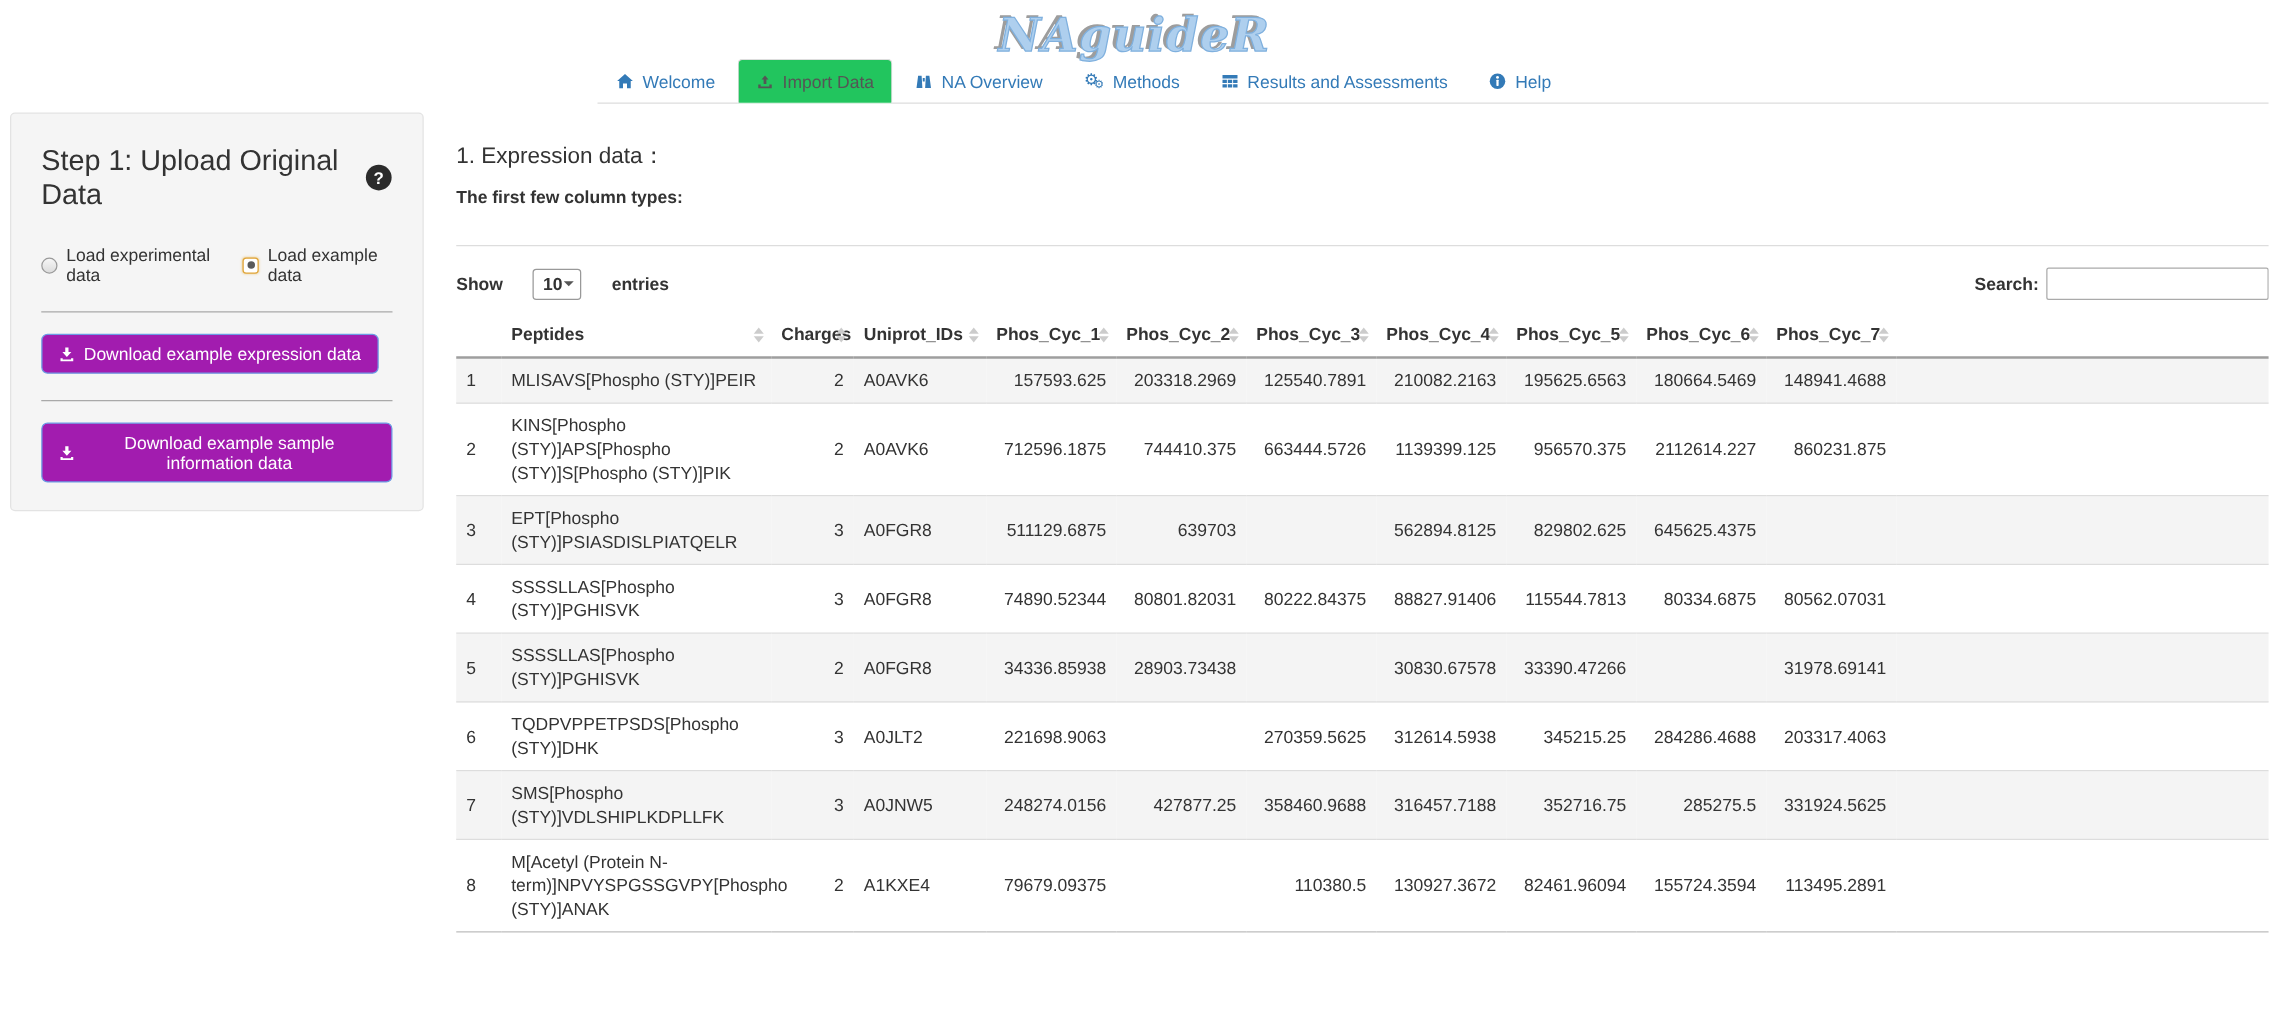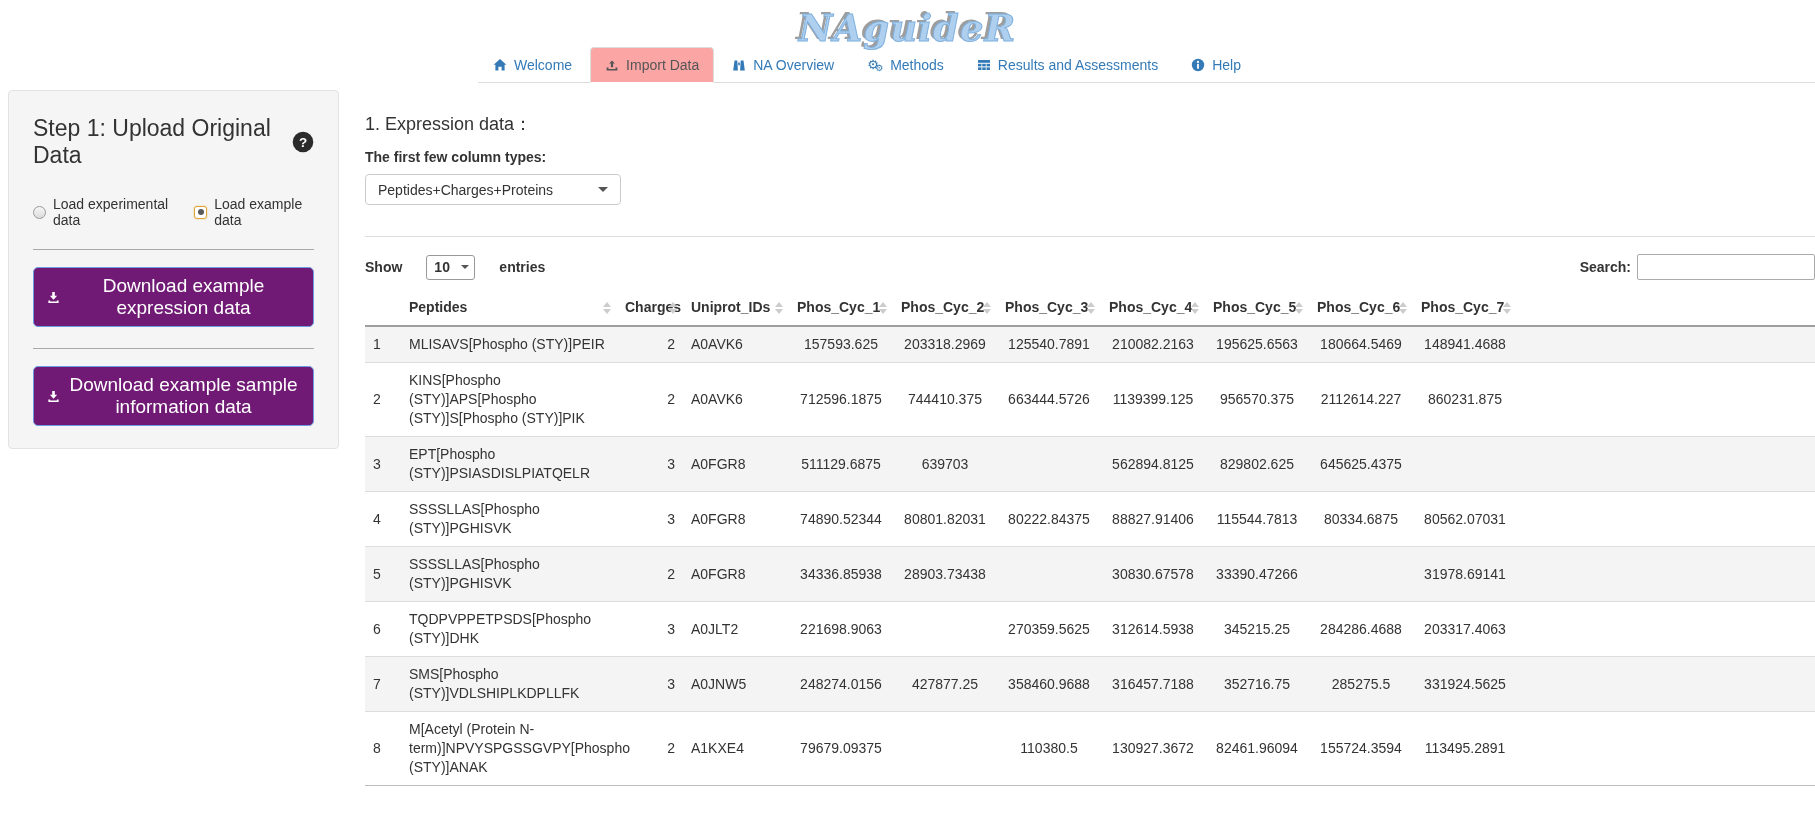--- a/index.html
+++ b/index.html
@@ -11,21 +11,21 @@
   .logo { display:inline-block; font-family:"DejaVu Serif",serif; font-style:italic; font-weight:bold;
     font-size:37px; letter-spacing:1px; color:#aecfee;
     text-shadow:-3px -2px 0 #9d9d9d; -webkit-text-stroke:1px #7fb0de; }
 
   
   .nav-tabs { display:flex; align-items:flex-end; margin-left:478px; border-bottom:1px solid #ddd;
     height:39px; width:1337px; }
   .nav-tabs .tab { display:flex; align-items:center; gap:7px; padding:9px 14px; margin-right:3px;
     color:#337ab7; text-decoration:none; font-size:14px; border:1px solid transparent;
     border-radius:4px 4px 0 0; margin-bottom:-1px; cursor:pointer; white-space:nowrap; }
-  .nav-tabs .tab.active { background:#fca5a5; color:#555; border-color:#ddd #ddd #fff; }
+  .nav-tabs .tab.active { background:#22c55e; color:#555; border-color:#ddd #ddd #fff; }
   .nav-tabs .tab svg { flex:0 0 auto; }
   .gear-stack { position:relative; width:16px; height:15px; display:inline-block; }
   .gear-stack .gear { position:absolute; font-family:"DejaVu Sans",sans-serif; line-height:1; font-style:normal; }
   .gear-stack .g1 { font-size:13px; left:0; top:0; }
   .gear-stack .g2 { font-size:9px; left:8px; top:6px; }
 
   
   .content { display:flex; align-items:flex-start; margin-top:7px; }
 
   
@@ -35,58 +35,58 @@
   .qmark { width:22px; height:22px; flex:0 0 auto; cursor:pointer; }
   .radio-row { display:flex; align-items:center; gap:18px; margin-top:27px; }
   .radio-opt { display:flex; align-items:center; gap:7px; cursor:pointer; }
   .radio-ctl { width:13px; height:13px; border-radius:50%; border:1px solid #9a9a9a;
     background:linear-gradient(#f6f6f6,#dcdcdc); flex:0 0 auto; }
   .radio-ctl.checked { border-radius:3px; border:1px solid #dfa438; background:#fff;
     box-shadow:0 0 2px #eccb8a; position:relative; }
   .radio-ctl.checked::after { content:""; position:absolute; left:2.5px; top:2.5px; width:6px; height:6px;
     border-radius:50%; background:#5a5a5a; }
   .well hr { border:none; border-top:1px solid #a9a9a9; margin:21px 0 17px 0; }
-  .btn-dl { display:inline-flex; align-items:center; gap:7px; background:#701a75; color:#fff;
-    border:1px solid #6c9be4; border-radius:5px; padding:7px 13px; font-size:19px; cursor:pointer; }
+  .btn-dl { display:inline-flex; align-items:center; gap:7px; background:#a21caf; color:#fff;
+    border:1px solid #6c9be4; border-radius:5px; padding:7px 13px; font-size:14px; cursor:pointer; }
   .btn-dl svg { flex:0 0 auto; }
 
   
   .main { margin-left:26px; width:1450px; }
   .sec-title { font-size:18px; font-weight:normal; color:#333; margin-top:22px; }
   .col-types-label { font-weight:bold; margin-top:13px; }
   .dd { margin-top:9px; width:256px; height:31px; border:1px solid #ccc; border-radius:4px;
     background:#fff; display:flex; align-items:center; justify-content:space-between;
     padding:0 12px; cursor:pointer; }
   .dd .caret { width:0; height:0; border-left:5px solid transparent; border-right:5px solid transparent;
     border-top:5px solid #555; }
   .main hr { border:none; border-top:1px solid #ddd; margin-top:31px; }
 
   .table-controls { display:flex; justify-content:space-between; align-items:center; margin-top:17px; }
   .length-ctl { display:flex; align-items:center; gap:24px; font-weight:bold; }
-  .len-select { width:49px; height:25px; border:1px solid #999; border-radius:3px; background:#fff;
+  .len-select { width:39px; height:25px; border:1px solid #999; border-radius:3px; background:#fff;
     display:flex; align-items:center; justify-content:space-between; padding:0 5px 0 7px;
     font-weight:bold; cursor:pointer; }
   .len-select .caret { width:0; height:0; border-left:4px solid transparent; border-right:4px solid transparent;
     border-top:4px solid #555; }
   .search-ctl { display:flex; align-items:center; gap:6px; font-weight:bold; }
   .search-ctl input { width:178px; height:26px; border:1px solid #aaa; border-radius:2px; padding:0 6px;
     font-size:14px; }
 
   
   table.dt { table-layout:fixed; width:1450px; border-collapse:collapse; margin-top:10px; }
   table.dt th { font-weight:bold; color:#333; padding:8px 20px 8px 8px; position:relative;
     border-bottom:2px solid #9e9e9e; text-align:center; vertical-align:middle; line-height:19px; cursor:pointer; }
   table.dt th.left { text-align:left; }
   table.dt td { padding:8px; border-bottom:1px solid #ddd; vertical-align:middle; line-height:19px; }
   table.dt tbody tr:nth-child(odd) td { background:#f4f4f4; }
   table.dt tbody tr:last-child td { border-bottom-color:#bdbdbd; }
   td.cell-num { padding-left:10px; }
   td.cell-charge { text-align:right; padding-right:12px; }
   td.cell-uniprot { padding-left:10px; }
-  td.cell-val { text-align:center; padding-right:18px; }
+  td.cell-val { text-align:right; padding-right:18px; }
   .sorter { position:absolute; right:6px; top:50%; transform:translateY(-50%);
     display:flex; flex-direction:column; align-items:center; gap:2px; }
   .sorter .tri-up { width:0; height:0; border-left:4px solid transparent; border-right:4px solid transparent;
     border-bottom:5px solid #ccc; }
   .sorter .tri-down { width:0; height:0; border-left:4px solid transparent; border-right:4px solid transparent;
     border-top:5px solid #ccc; }
 </style>
 </head>
 <body>
 
@@ -174,24 +174,20 @@
       <svg width="13" height="13" viewBox="0 0 14 14" fill="#fff">
           <path d="M5.6 1 H8.4 V5 H10.9 L7 9.3 3.1 5 H5.6 Z M1.5 10.3 V13 H12.5 V10.3 H10.6 V11.4 H3.4 V10.3 Z"></path>
         </svg>
       <span>Download example sample information data</span>
     </button>
   </div>
 
   <div class="main">
     <h4 class="sec-title">1. Expression data：</h4>
     <div class="col-types-label">The first few column types:</div>
-    <div class="dd">
-      <span>Peptides+Charges+Proteins</span>
-      <span class="caret"></span>
-    </div>
     <hr>
 
     <div class="table-controls">
       <div class="length-ctl">
         <span>Show</span>
         <span class="len-select">
           <span>10</span>
           <span class="caret"></span>
         </span>
         <span>entries</span>

